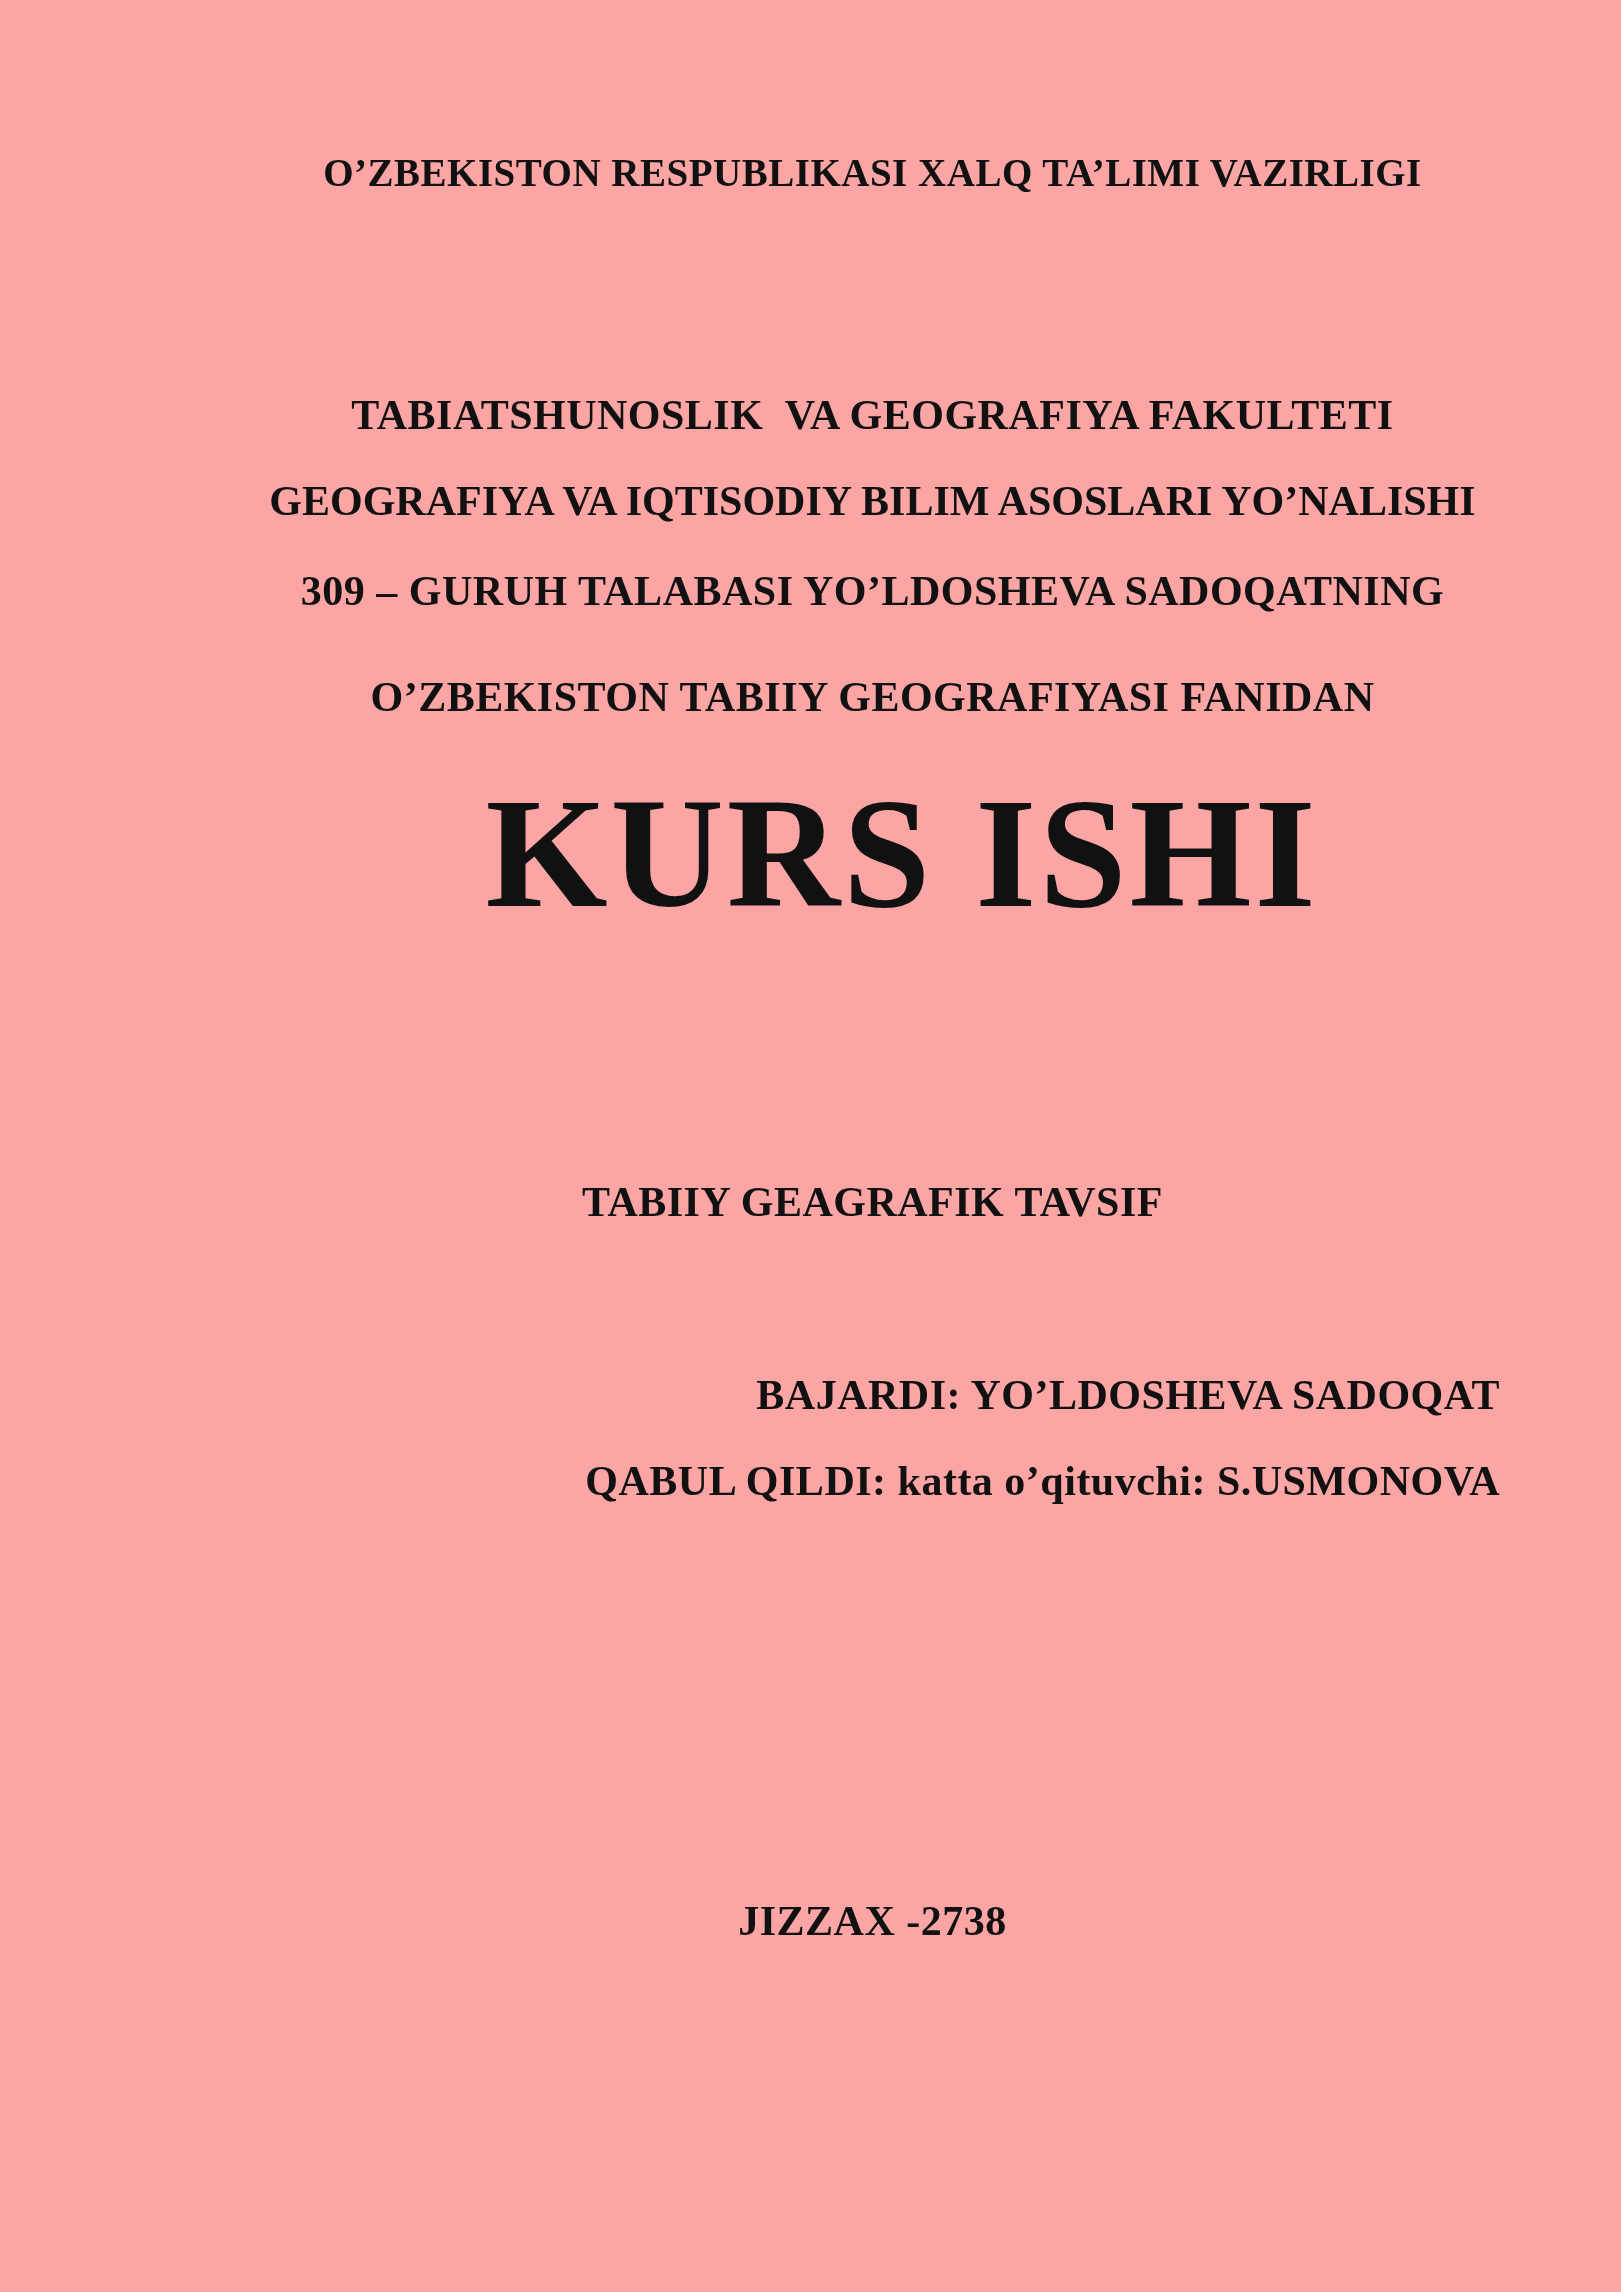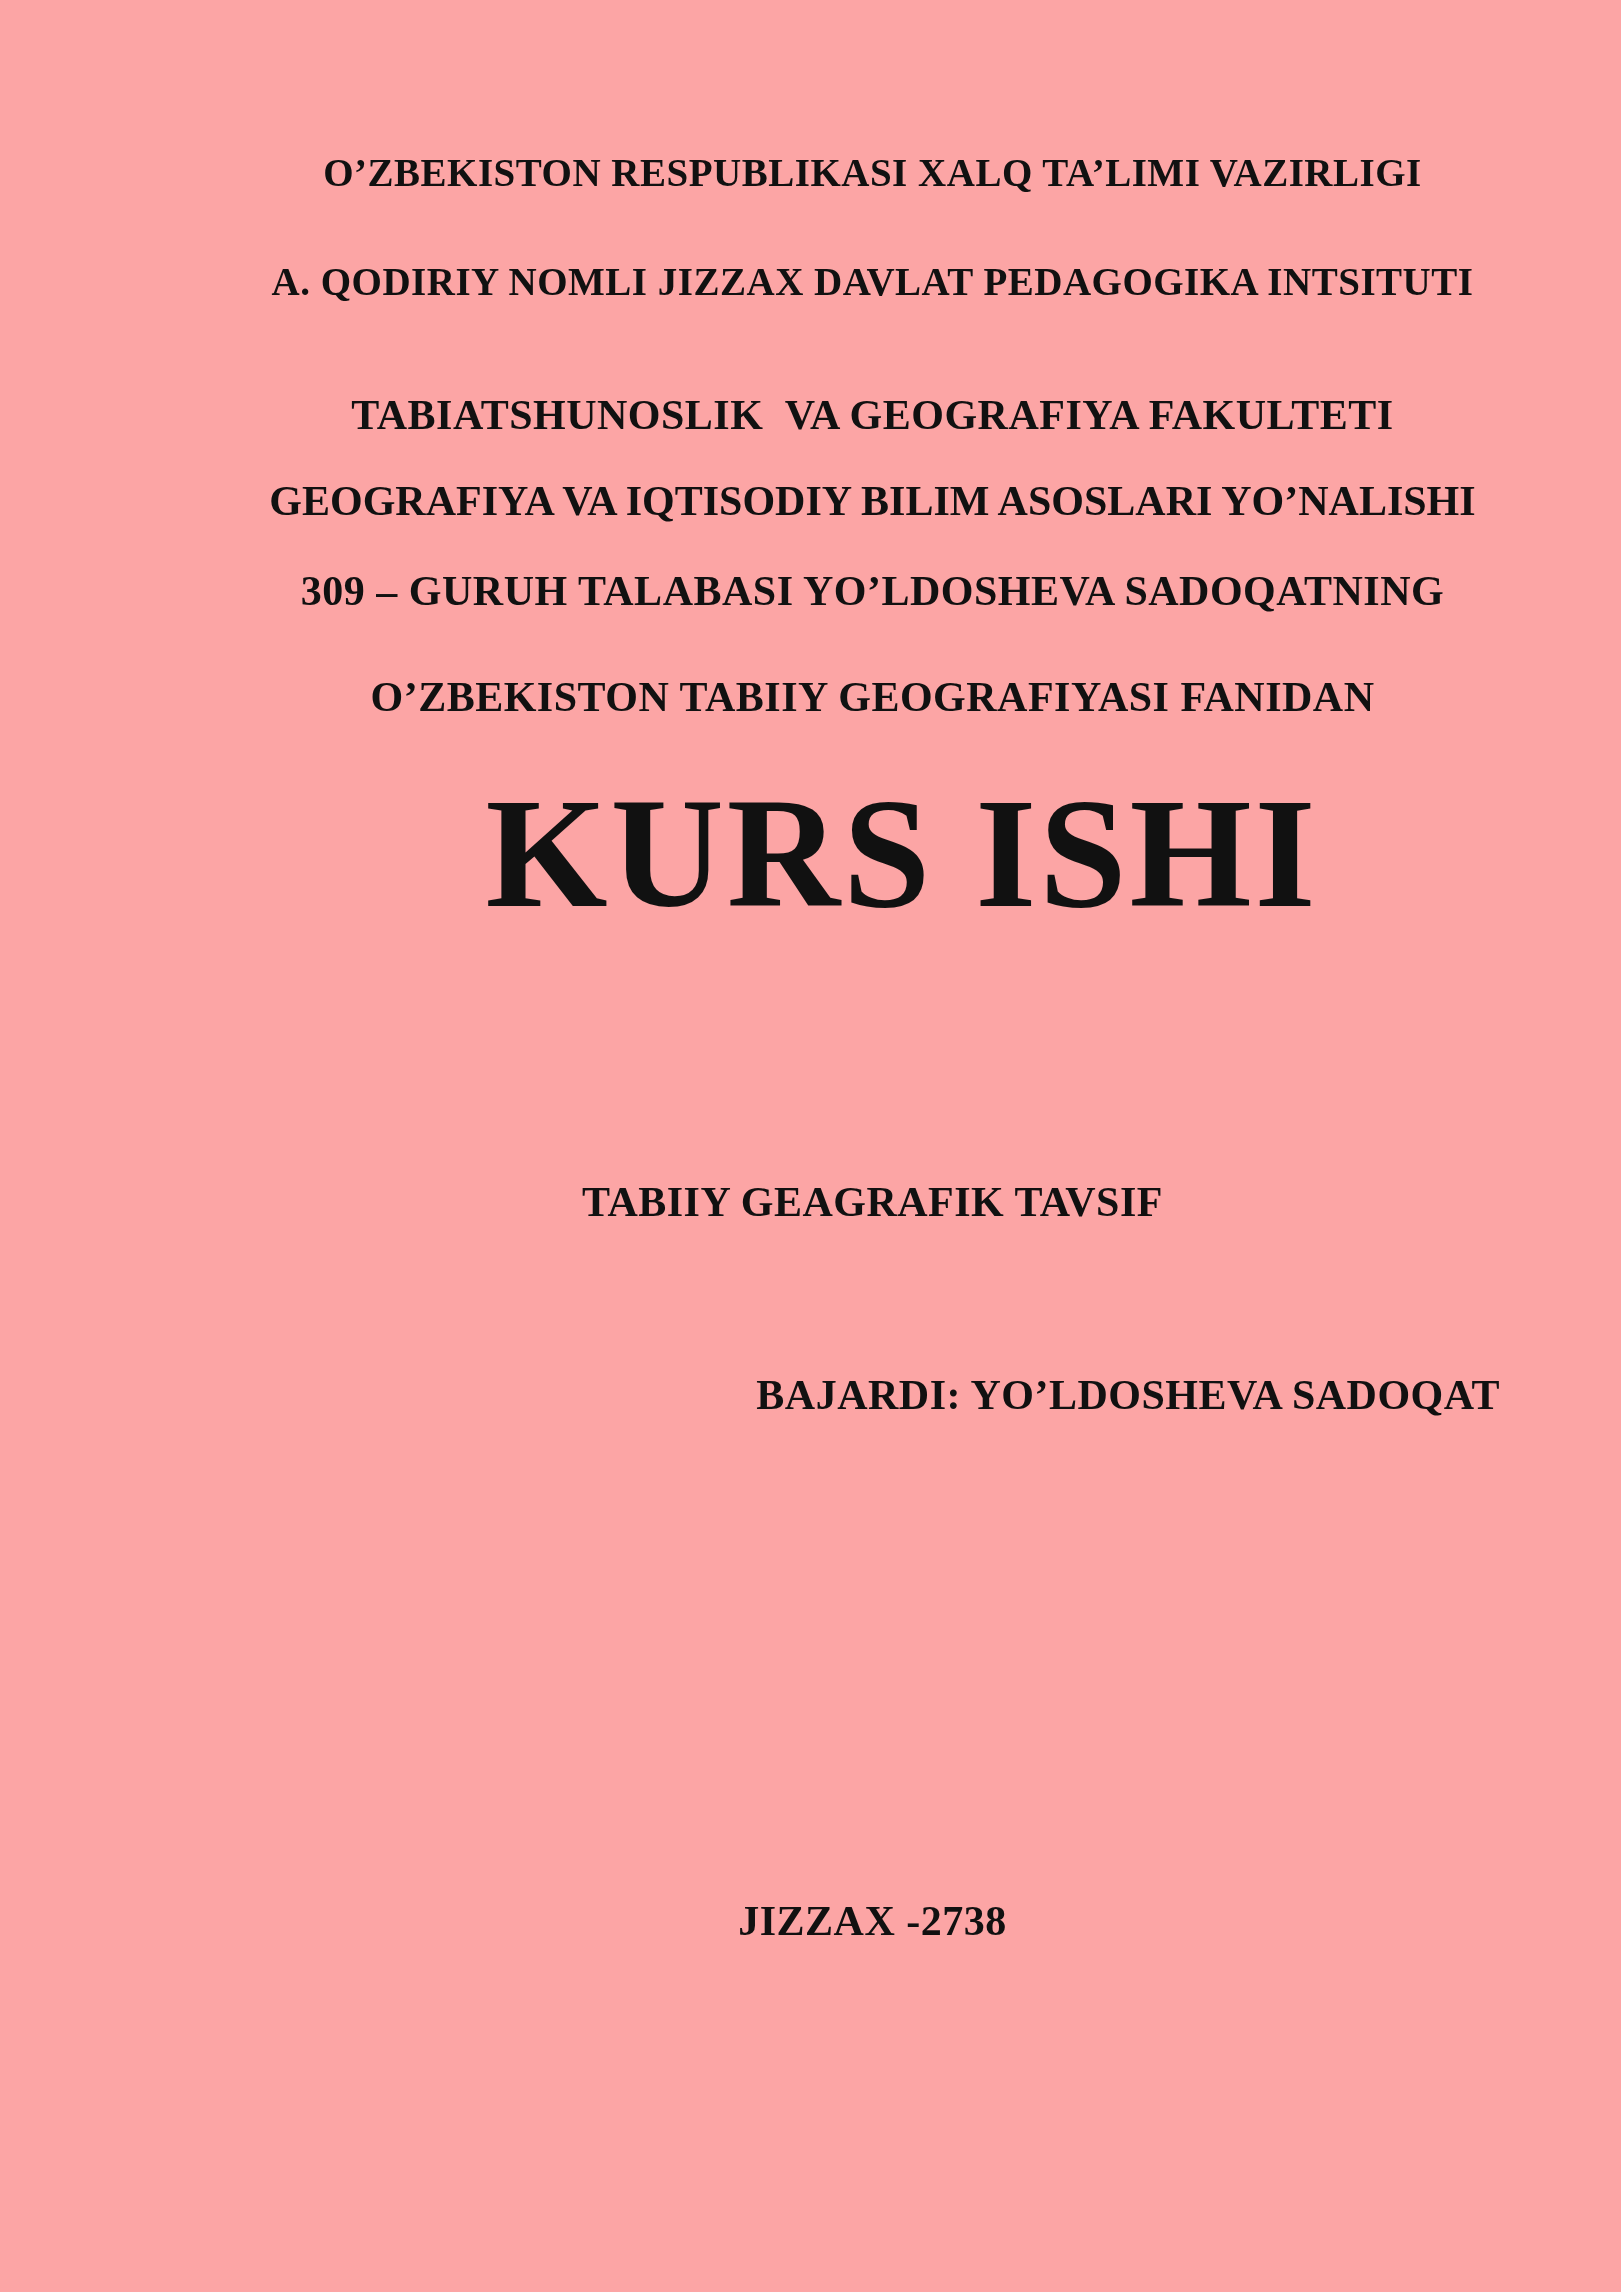--- a/index.html
+++ b/index.html
@@ -48,34 +48,34 @@
   .qabul   { top: 1460px; }
   .jizzax  { top: 1900px; }
 </style>
 </head>
 <body>
 
 <div class="page">
 
   <div class="line l1">O’ZBEKISTON RESPUBLIKASI XALQ TA’LIMI VAZIRLIGI</div>
 
-  <div class="line l2">A. QODIRIY NOMLI JIZZAX DAVLAT PEDAGOGIKA INTSITUTI</div>
 
   <div class="line l4">GEOGRAFIYA VA IQTISODIY BILIM ASOSLARI YO’NALISHI</div>
 
   <div class="line l3">TABIATSHUNOSLIK  VA GEOGRAFIYA FAKULTETI</div>
 
   <div class="line l5">309 – GURUH TALABASI YO’LDOSHEVA SADOQATNING</div>
 
   <div class="line l6">O’ZBEKISTON TABIIY GEOGRAFIYASI FANIDAN</div>
 
   <div class="line kurs">KURS ISHI</div>
 
 
   <div class="line topic2">TABIIY GEAGRAFIK TAVSIF</div>
 
   <div class="line credit bajardi">BAJARDI: YO’LDOSHEVA SADOQAT</div>
 
+  <div class="line credit qabul">QABUL QILDI: katta o’qituvchi: S.USMONOVA</div>
 
   <div class="line jizzax">JIZZAX -2738</div>
 
 </div>
 
 
 </body></html>

